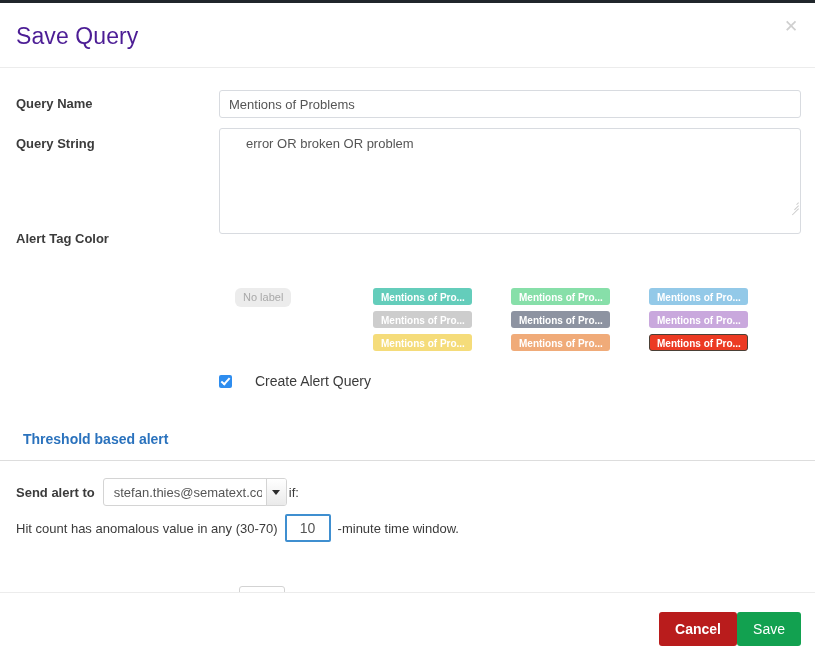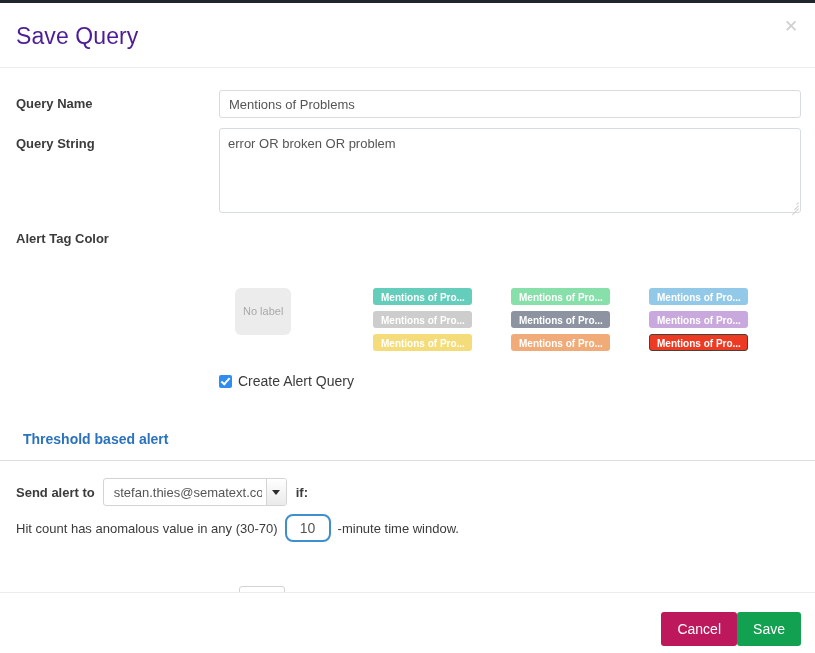--- a/index.html
+++ b/index.html
@@ -101,24 +101,24 @@
     font-family: "Liberation Sans", sans-serif;
     background: #fff;
     outline: none;
   }
 
   .textarea-input {
     position: absolute;
     left: 219px;
     top: 60px;
     width: 582px;
-    height: 85px;
+    height: 106px;
     border: 1px solid #d8dbe0;
     border-radius: 3px;
-    padding: 7px 8px;
+    padding: 7px 26px;
     font-size: 13px;
     color: #555555;
     font-family: "Liberation Sans", sans-serif;
     background: #fff;
     resize: none;
     outline: none;
     line-height: 1.3;
   }
   .resize-grip {
     position: absolute;
@@ -141,21 +141,21 @@
 
   
   .no-label-chip {
     position: absolute;
     left: 235px;
     top: 220px;
     background: #ececec;
     color: #a9a9a9;
     font-size: 11px;
     border-radius: 6px;
-    padding: 17px 8px;
+    padding: 3px 8px;
     font-weight: normal;
     line-height: 13px;
     cursor: pointer;
   }
   .tag-grid {
     position: absolute;
     left: 373px;
     top: 220px;
     width: 400px;
   }
@@ -182,21 +182,21 @@
     border: 1px solid #4a4036;
   }
 
   
   .create-alert-wrap {
     position: absolute;
     left: 219px;
     top: 305px;
     display: flex;
     align-items: center;
-    gap: 6px;
+    gap: 23px;
   }
   .cbx {
     width: 13px;
     height: 13px;
     border-radius: 2px;
     background: #2e8def;
     position: relative;
     display: inline-block;
     cursor: pointer;
     flex: 0 0 auto;
@@ -303,37 +303,37 @@
     align-items: center;
     justify-content: center;
   }
   .select-arrow-box::after {
     content: "";
     width: 0; height: 0;
     border-left: 4px solid transparent;
     border-right: 4px solid transparent;
     border-top: 5px solid #2b2b2b;
   }
-  .if-label { margin-left: 9px; font-weight: bold; font-size: 13px; }
+  .if-label { margin-left: 2px; font-weight: normal; font-size: 13px; }
 
   .num-input {
     height: 26px;
     border: 1px solid #d3d3d3;
     border-radius: 3px;
     background: #fff;
     font-size: 14px;
     color: #555;
     text-align: center;
     font-family: "Liberation Sans", sans-serif;
     outline: none;
     margin: 0 7px;
   }
   .num-input.focused {
     border: 2px solid #3f8fd0;
-    border-radius: 8px;
+    border-radius: 2px;
     height: 28px;
   }
   #inp-window   { width: 46px; }
   #inp-maxalert { width: 46px; }
   #inp-permin   { width: 56px; }
   #inp-onealert { width: 46px; }
 
   .ignore-cbx {
     width: 12px; height: 12px;
     border-radius: 2px;
@@ -460,17 +460,17 @@
     </div>
 
     <div id="row-ignore" class="alert-row">
       <span class="ignore-cbx"></span>
       <span>Ignore repeating alerts.</span>
     </div>
 
   </div>
 
   <div class="modal-footer">
-    <button id="btn-cancel" class="btn" style="background: #be185d;">Cancel</button>
+    <button id="btn-cancel" class="btn" style="background: #b91c1c; font-weight: bold;">Cancel</button>
     <button id="btn-save" class="btn" style="background: rgb(18, 161, 80);">Save</button>
   </div>
 
 </div>
 
 </body></html>

